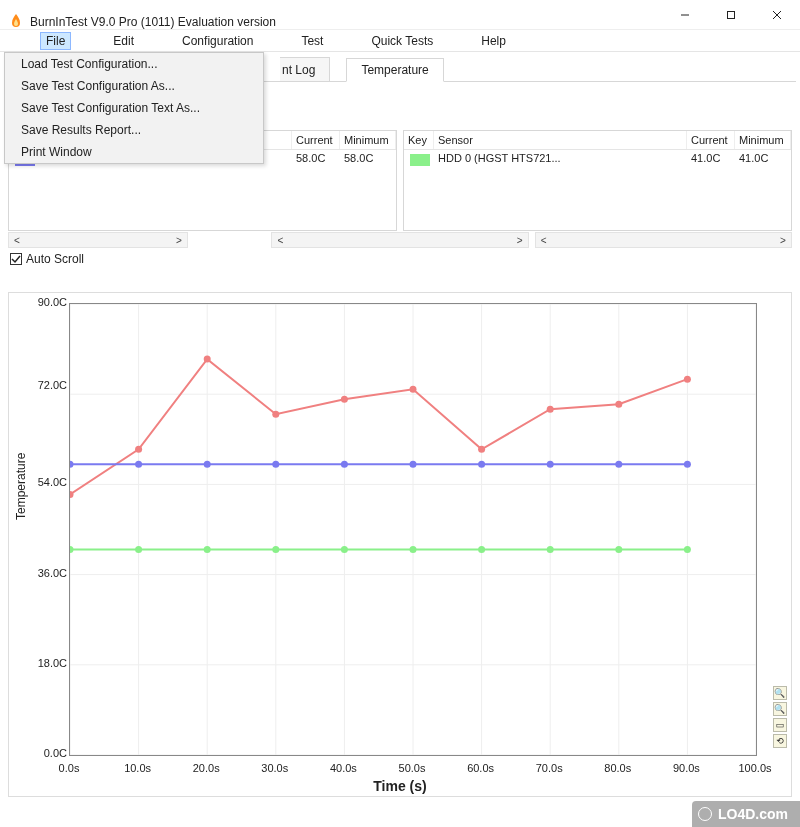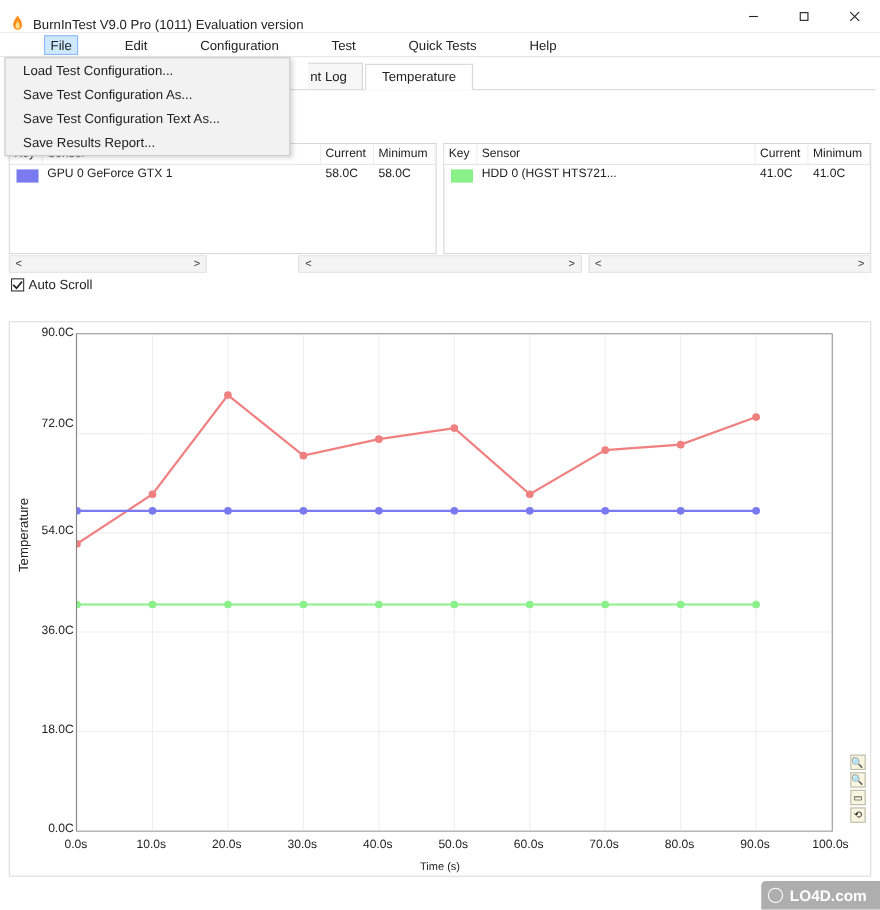--- a/index.html
+++ b/index.html
@@ -13,21 +13,21 @@
   .titlebar .winbtn svg { pointer-events:none; }
 
   .menubar { height: 22px; display:flex; align-items:center; padding-left:4px; font-size:12px; border-bottom:1px solid #e5e5e5; }
   .menubar .menuitem { padding: 2px 6px; cursor:default;margin-left:36px; }
   .menubar .menuitem.active { background:#cde8ff; border:1px solid #8db8ff; padding:1px 5px; }
 
   .filemenu { position:absolute; left:4px; top:52px; width:260px; background:#f2f2f2; border:1px solid #c8c8c8; box-shadow:2px 2px 4px rgba(0,0,0,0.15); z-index:100; }
   .filemenu .mi { padding:4px 16px; font-size:12px; cursor:default; }
 
   .tabs { display:flex; align-items:flex-end; height:26px; border-bottom:1px solid #d7d7d7; margin:4px 4px 0 4px; padding-left:276px; }
-  .tabs .tab { border:1px solid #d7d7d7; border-bottom:none; margin-right:2px; background:#f6f6f6; height:24px; display:flex; align-items:center; padding:0 14px; font-size:12px; }
+  .tabs .tab { border:1px solid #d7d7d7; border-bottom:none; margin-right:16px; background:#f6f6f6; height:24px; display:flex; align-items:center; padding:0 14px; font-size:12px; }
   .tabs .tab.active { background:#fff; border-bottom:1px solid #fff; position:relative; top:1px; }
   .tabs .tab.partial { border-left:none; padding-left:2px; }
 
   .sensorbar { display:flex; margin:48px 8px 0 8px; gap:6px; }
   .sensortbl { flex:1; border:1px solid #d7d7d7; font-size:11px; }
   .sensortbl .hdr { display:flex; background:#fff; border-bottom:1px solid #e5e5e5; }
   .sensortbl .hdr > div { padding:3px 4px; border-right:1px solid #eee; }
   .sensortbl .row { display:flex; }
   .sensortbl .row > div { padding:2px 4px; overflow:hidden; white-space:nowrap; text-overflow:ellipsis; }
   .key-swatch { width:20px; height:12px; margin:2px; }
@@ -36,21 +36,21 @@
   .hscroll .arrow { width:16px; text-align:center; font-size:10px; color:#444; }
   .hscroll .track { flex:1; }
   .hscrolls { display:flex; margin:0 8px; gap:6px; }
   .hscrolls .hscroll { flex:1; }
 
   .autoscroll { display:flex; align-items:center; gap:4px; margin:4px 10px; font-size:12px; }
   .autoscroll .cb { width:12px; height:12px; border:1px solid #333; display:flex; align-items:center; justify-content:center; }
 
   .chartwrap { position:absolute; left:8px; right:8px; top:292px; bottom:30px; border:1px solid #ddd; background:#fff; }
   .yaxis-label { position:absolute; left:5px; top:50%; transform:rotate(-90deg) translateX(25px); transform-origin:left top; font-size:12px; }
-  .xaxis-label { position:absolute; bottom:2px; left:50%; transform:translateX(-50%); font-size:10px; }
+  .xaxis-label { position:absolute; bottom:2px; left:50%; transform:translateX(-50%); font-size:14px;font-weight:bold; }
   .plotarea { position:absolute; left:60px; right:34px; top:10px; bottom:40px; border:1px solid #888; }
   .ytick { position:absolute; left:20px; width:38px; text-align:right; font-size:11px; }
   .xtick { position:absolute; bottom:22px; width:40px; text-align:center; font-size:11px; transform:translateX(-50%); }
 
   .toolicons { position:absolute; right:4px; bottom:48px; display:flex; flex-direction:column; gap:2px; }
   .toolicons .ti { width:14px; height:14px; border:1px solid #bba; background:#f8f6e0; display:flex; align-items:center; justify-content:center; font-size:9px; }
 
   .watermark { position:absolute; right:0; bottom:0; height:26px; background:rgba(120,120,120,0.6); color:#fff; display:flex; align-items:center; padding:0 12px 0 26px; border-top-left-radius:4px; font-size:14px; font-weight:600; }
   .watermark .globe { position:absolute; left:6px; width:14px; height:14px; border:1.5px solid #fff; border-radius:50%; }
 
@@ -98,20 +98,21 @@
 <div class="tabs">
   <div class="tab partial">nt Log</div>
   <div class="tab active">Temperature</div>
 </div>
 
 <div class="filemenu">
   <div class="mi">Load Test Configuration...</div>
   <div class="mi">Save Test Configuration As...</div>
   <div class="mi">Save Test Configuration Text As...</div>
   <div class="mi">Save Results Report...</div>
+  <div class="mi">Print Window</div>
 </div>
 
 <div class="sensorbar">
   <div class="sensortbl" style="flex:1.02">
     <div class="hdr">
       <div style="width:30px">Key</div>
       <div style="flex:1">Sensor</div>
       <div style="width:48px">Current</div>
       <div style="width:56px">Minimum</div>
     </div>

